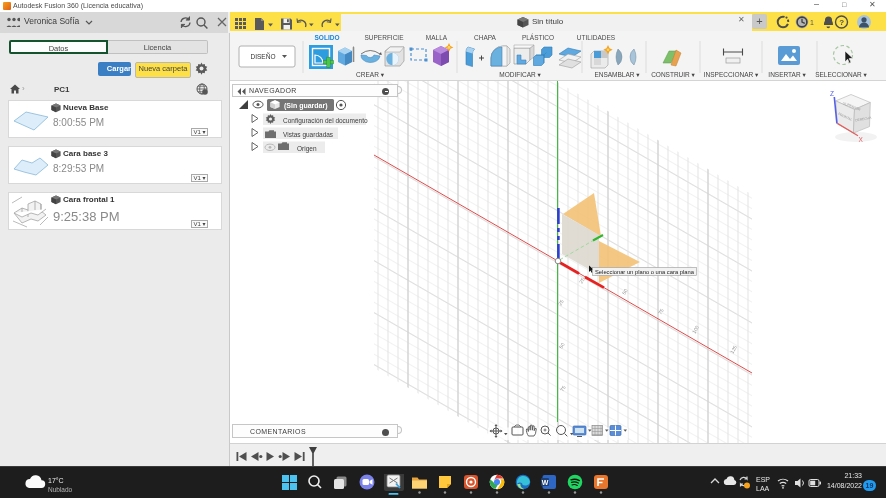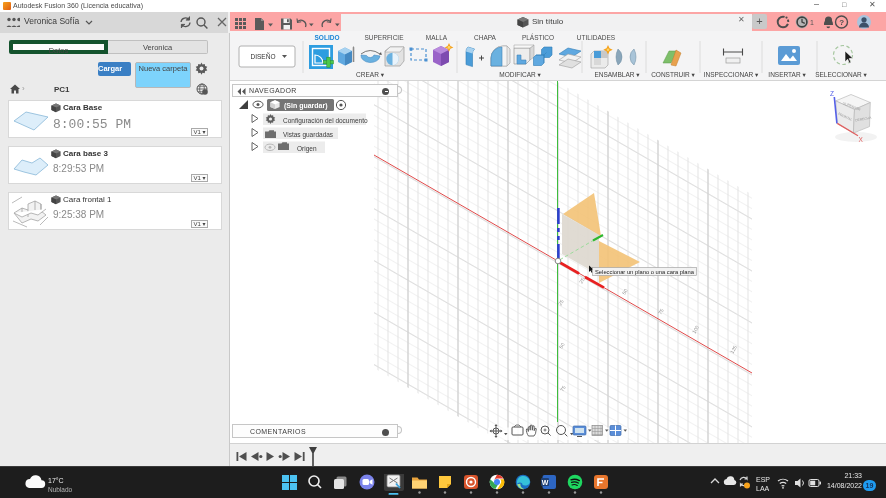--- a/index.html
+++ b/index.html
@@ -2,21 +2,21 @@
 <html><head><meta charset="utf-8">
 <style>
 *{margin:0;padding:0;box-sizing:border-box;}
 html,body{width:886px;height:498px;overflow:hidden;background:#fff;font-family:"Liberation Sans",sans-serif;}
 .abs{position:absolute;}
 #stage{position:relative;width:886px;height:498px;}
 
 #titlebar{left:0;top:0;width:886px;height:12px;background:#fff;}
 #titlebar .txt{left:13px;top:2px;font-size:7px;color:#4a4a4a;}
 
-#menubar{left:0;top:12px;width:886px;height:19px;background:#fca5a5;}
+#menubar{left:0;top:12px;width:886px;height:19px;background:#fde047;}
 #menubarL{left:0;top:12px;width:230px;height:21px;background:#d8d8d8;border-right:2px solid #f0f0f0;}
 
 #ribbon{left:230px;top:31px;width:656px;height:50px;background:#f4f4f5;border-bottom:1px solid #d4d4d4;}
 
 #leftpanel{left:0;top:33px;width:230px;height:433px;background:#ebebeb;border-right:1px solid #c9c9c9;}
 
 #canvas{left:230px;top:81px;width:656px;height:362px;background:#fff;}
 
 #timeline{left:230px;top:443px;width:656px;height:23px;background:#efefef;border-top:1px solid #d2d2d2;}
 
@@ -233,24 +233,24 @@
 <text x="290" y="44">MODIFICAR ▾</text>
 <text x="387" y="44">ENSAMBLAR ▾</text>
 <text x="443" y="44">CONSTRUIR ▾</text>
 <text x="501" y="44">INSPECCIONAR ▾</text>
 <text x="557" y="44">INSERTAR ▾</text>
 <text x="611" y="44">SELECCIONAR ▾</text>
 </g>
 </svg>
 </div>
 <div class="abs" id="leftpanel">
-<div class="abs" style="left:9px;top:7px;width:99px;height:14px;background:#fdfdfd;border:4px solid #14532d;border-radius:2px 0 0 2px;font-size:7.5px;color:#444;text-align:center;line-height:13px;">Datos</div>
-<div class="abs" style="left:108px;top:7px;width:100px;height:14px;background:#e3e3e3;border:1px solid #c0c0c0;border-left:none;border-radius:0 2px 2px 0;font-size:7.5px;color:#444;text-align:center;line-height:13px;">Veronica</div>
-<div class="abs" style="left:98px;top:29px;width:33px;height:14px;background:#3a7fc4;border-radius:2px;font-size:7.5px;color:#fff;text-align:left;line-height:13px;font-weight:bold;">Cargar</div>
-<div class="abs" style="left:135px;top:29px;width:56px;height:26px;background:#7dd3fc;border:1px solid #b8b8b8;border-radius:2px;font-size:7.5px;color:#444;text-align:center;line-height:12px;">Nueva carpeta</div>
+<div class="abs" style="left:9px;top:7px;width:99px;height:14px;background:#fdfdfd;border:2px solid #14532d;border-radius:2px 0 0 2px;font-size:7.5px;color:#444;text-align:center;line-height:13px;">Datos</div>
+<div class="abs" style="left:108px;top:7px;width:100px;height:14px;background:#e3e3e3;border:1px solid #c0c0c0;border-left:none;border-radius:0 2px 2px 0;font-size:7.5px;color:#444;text-align:center;line-height:13px;">Licencia</div>
+<div class="abs" style="left:98px;top:29px;width:33px;height:14px;background:#3a7fc4;border-radius:2px;font-size:7.5px;color:#fff;text-align:right;line-height:13px;font-weight:bold;">Cargar</div>
+<div class="abs" style="left:135px;top:29px;width:56px;height:16px;background:#fde047;border:1px solid #b8b8b8;border-radius:2px;font-size:7.5px;color:#444;text-align:center;line-height:12px;">Nueva carpeta</div>
 <svg class="abs" style="left:195px;top:29px" width="13" height="13" viewBox="0 0 13 13">
         <path d="M6.5 0.5 l1 2 2.2-0.6 0.4 2.2 2.2 0.6 -1.2 1.9 1.2 1.9 -2.2 0.6 -0.4 2.2 -2.2-0.6 -1 2 -1-2 -2.2 0.6 -0.4-2.2 -2.2-0.6 1.2-1.9 -1.2-1.9 2.2-0.6 0.4-2.2 2.2 0.6 z" fill="#5a5a5a"></path>
         <circle cx="6.5" cy="6.5" r="2" fill="#ebebeb"></circle>
       </svg>
 <svg class="abs" style="left:10px;top:51px" width="10" height="10" viewBox="0 0 10 10">
         <path d="M5 0.5 L10 5 L8.5 5 L8.5 9.5 L6 9.5 L6 6.5 L4 6.5 L4 9.5 L1.5 9.5 L1.5 5 L0 5 Z" fill="#4a4a4a"></path>
       </svg>
 <div class="abs" style="left:22px;top:51px;font-size:8px;color:#999;">›</div>
 <div class="abs" style="left:30px;top:52px;font-size:8px;color:#3a3a3a;font-weight:bold;padding-left:24px;">PC1</div>
 <svg class="abs" style="left:196px;top:50px" width="12" height="12" viewBox="0 0 12 12">
@@ -287,26 +287,26 @@
 <svg class="abs" style="left:51px;top:116px" width="10" height="10" viewBox="0 0 12 11">
         <path d="M6 0 L11.5 2.5 L11.5 8 L6 10.5 L0.5 8 L0.5 2.5 Z" fill="#555"></path>
         <path d="M6 0 L11.5 2.5 L6 5 L0.5 2.5 Z" fill="#777"></path>
         <path d="M6 5 L6 10.5 L0.5 8 L0.5 2.5 Z" fill="#444"></path>
       </svg>
 <svg class="abs" style="left:51px;top:162px" width="10" height="10" viewBox="0 0 12 11">
         <path d="M6 0 L11.5 2.5 L11.5 8 L6 10.5 L0.5 8 L0.5 2.5 Z" fill="#555"></path>
         <path d="M6 0 L11.5 2.5 L6 5 L0.5 2.5 Z" fill="#777"></path>
         <path d="M6 5 L6 10.5 L0.5 8 L0.5 2.5 Z" fill="#444"></path>
       </svg>
-<div class="abs" style="left:63px;top:70px;font-size:8px;font-weight:bold;color:#333;">Cara Base</div>
-<div class="abs" style="left:53px;top:84px;font-size:13px;color:#8a8a8a;font-family:Liberation Mono, monospace;">8:00:55 PM</div>
+<div class="abs" style="left:63px;top:70px;font-size:8px;font-weight:bold;color:#333;">Nueva Base</div>
+<div class="abs" style="left:53px;top:84px;font-size:10px;color:#8a8a8a;">8:00:55 PM</div>
 <div class="abs" style="left:63px;top:116px;font-size:8px;font-weight:bold;color:#333;">Cara base 3</div>
 <div class="abs" style="left:53px;top:130px;font-size:10px;color:#8a8a8a;">8:29:53 PM</div>
-<div class="abs" style="left:63px;top:162px;font-size:8px;font-weight:normal;color:#333;">Cara frontal 1</div>
-<div class="abs" style="left:53px;top:176px;font-size:10px;color:#8a8a8a;">9:25:38 PM</div>
+<div class="abs" style="left:63px;top:162px;font-size:8px;font-weight:bold;color:#333;">Cara frontal 1</div>
+<div class="abs" style="left:53px;top:176px;font-size:13px;color:#8a8a8a;">9:25:38 PM</div>
 <div class="abs" style="left:191px;top:95px;width:17px;height:8px;border:1px solid #aaa;background:#fafafa;font-size:6px;color:#444;text-align:center;line-height:7px;">V1 ▾</div>
 <div class="abs" style="left:191px;top:141px;width:17px;height:8px;border:1px solid #aaa;background:#fafafa;font-size:6px;color:#444;text-align:center;line-height:7px;">V1 ▾</div>
 <div class="abs" style="left:191px;top:187px;width:17px;height:8px;border:1px solid #aaa;background:#fafafa;font-size:6px;color:#444;text-align:center;line-height:7px;">V1 ▾</div>
 </div>
 <div class="abs" id="canvas">
 <svg width="656" height="362" viewBox="0 0 656 362">
 <defs>
 <pattern id="gv1" width="10" height="12" patternUnits="userSpaceOnUse" patternTransform="translate(7.5,0)">
             <line x1="0" y1="0" x2="0" y2="12" stroke="#e2e2e2" stroke-width="1" shape-rendering="crispEdges"></line>
           </pattern>

